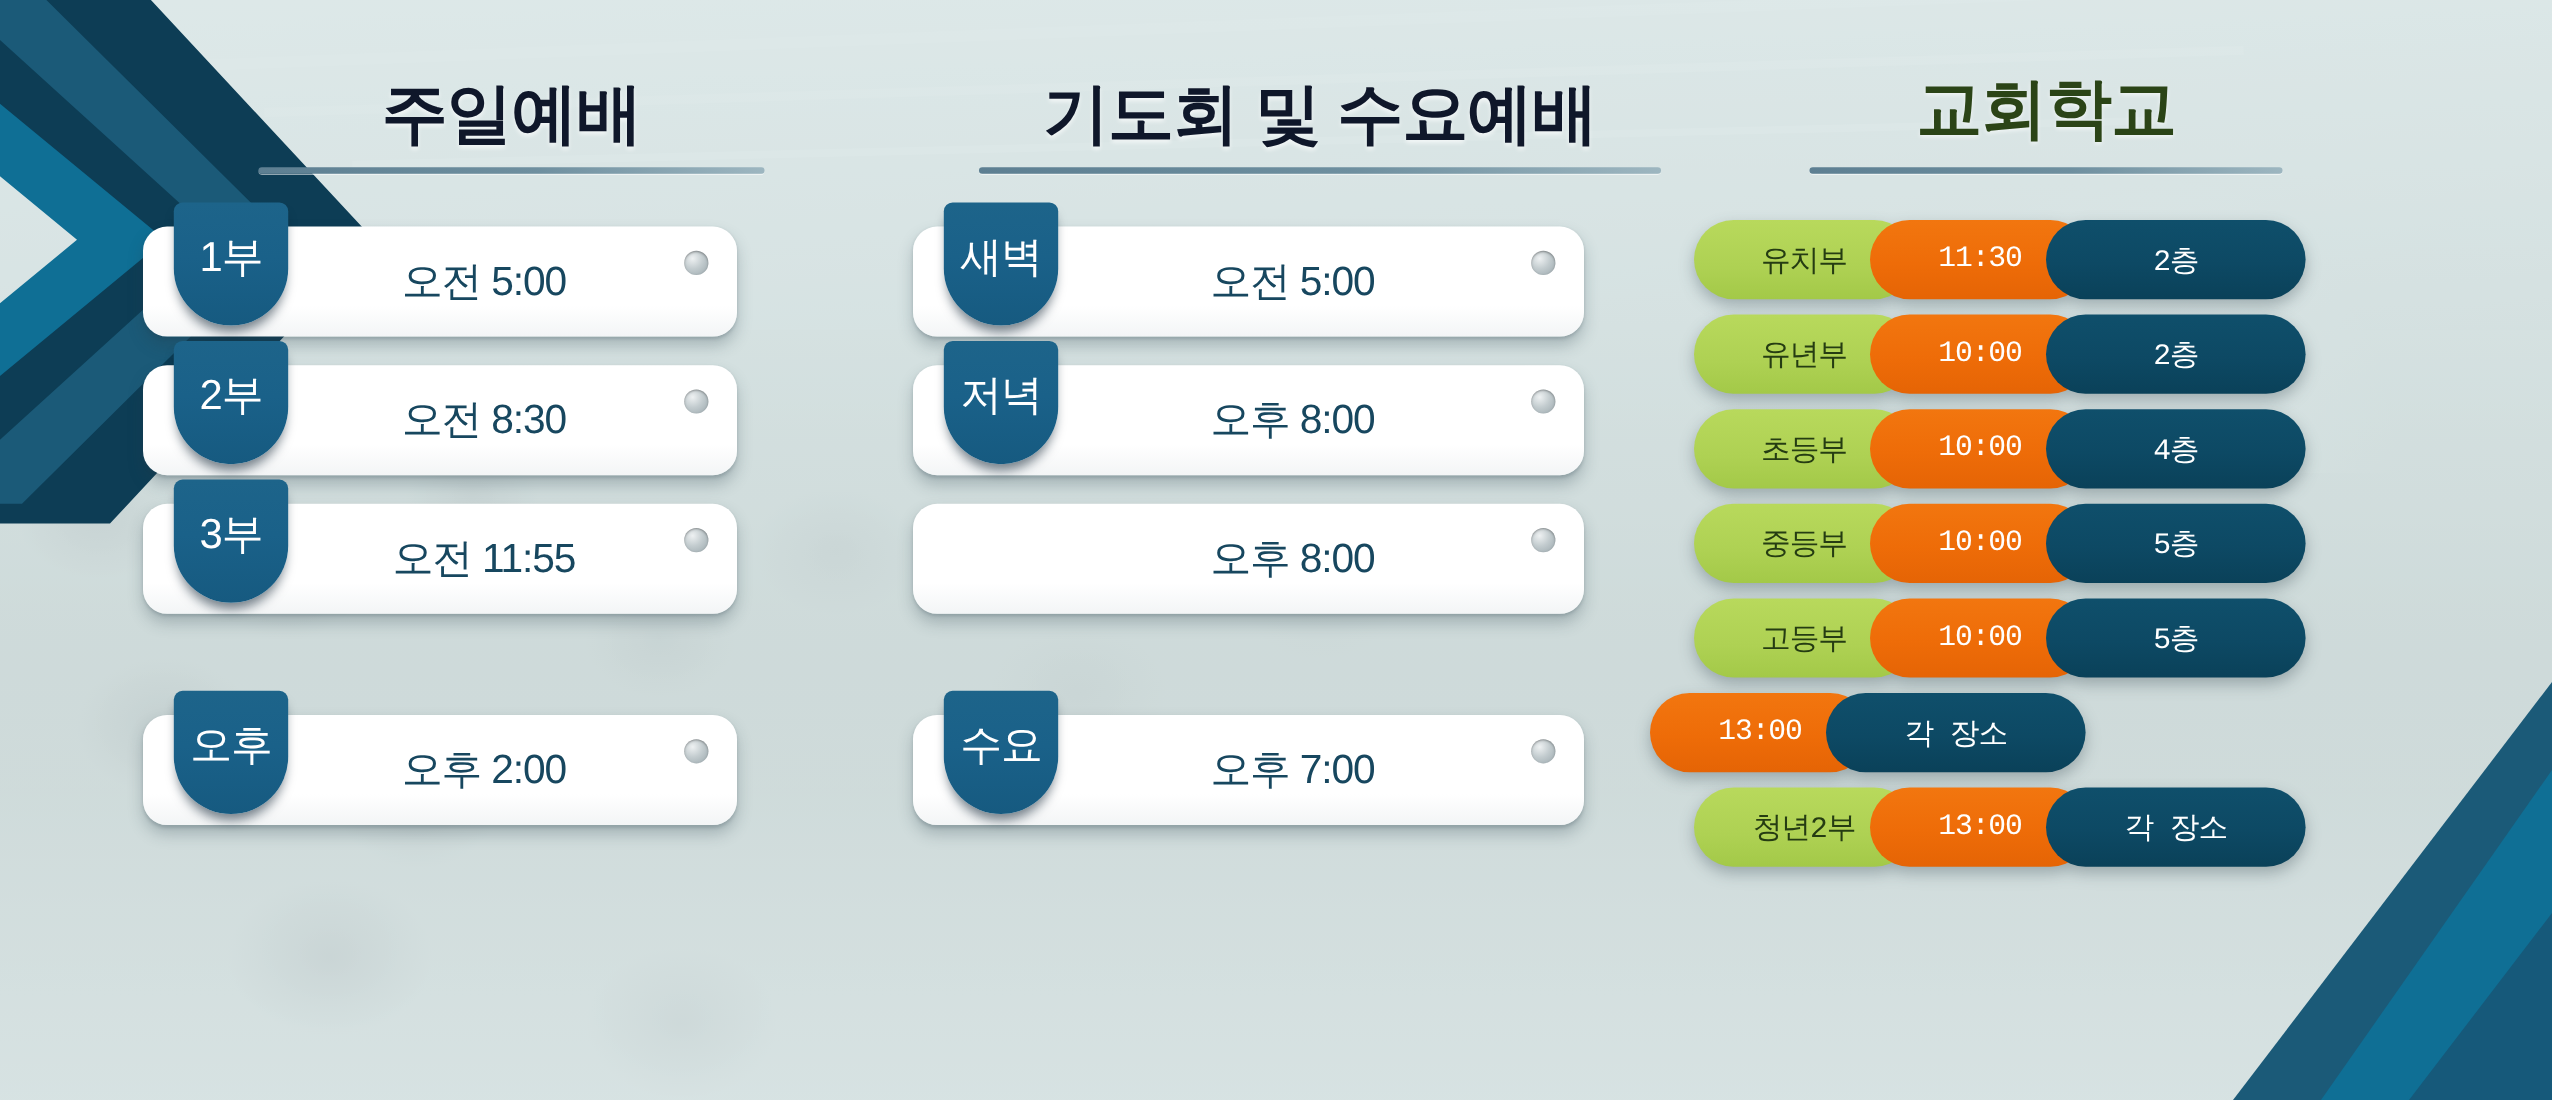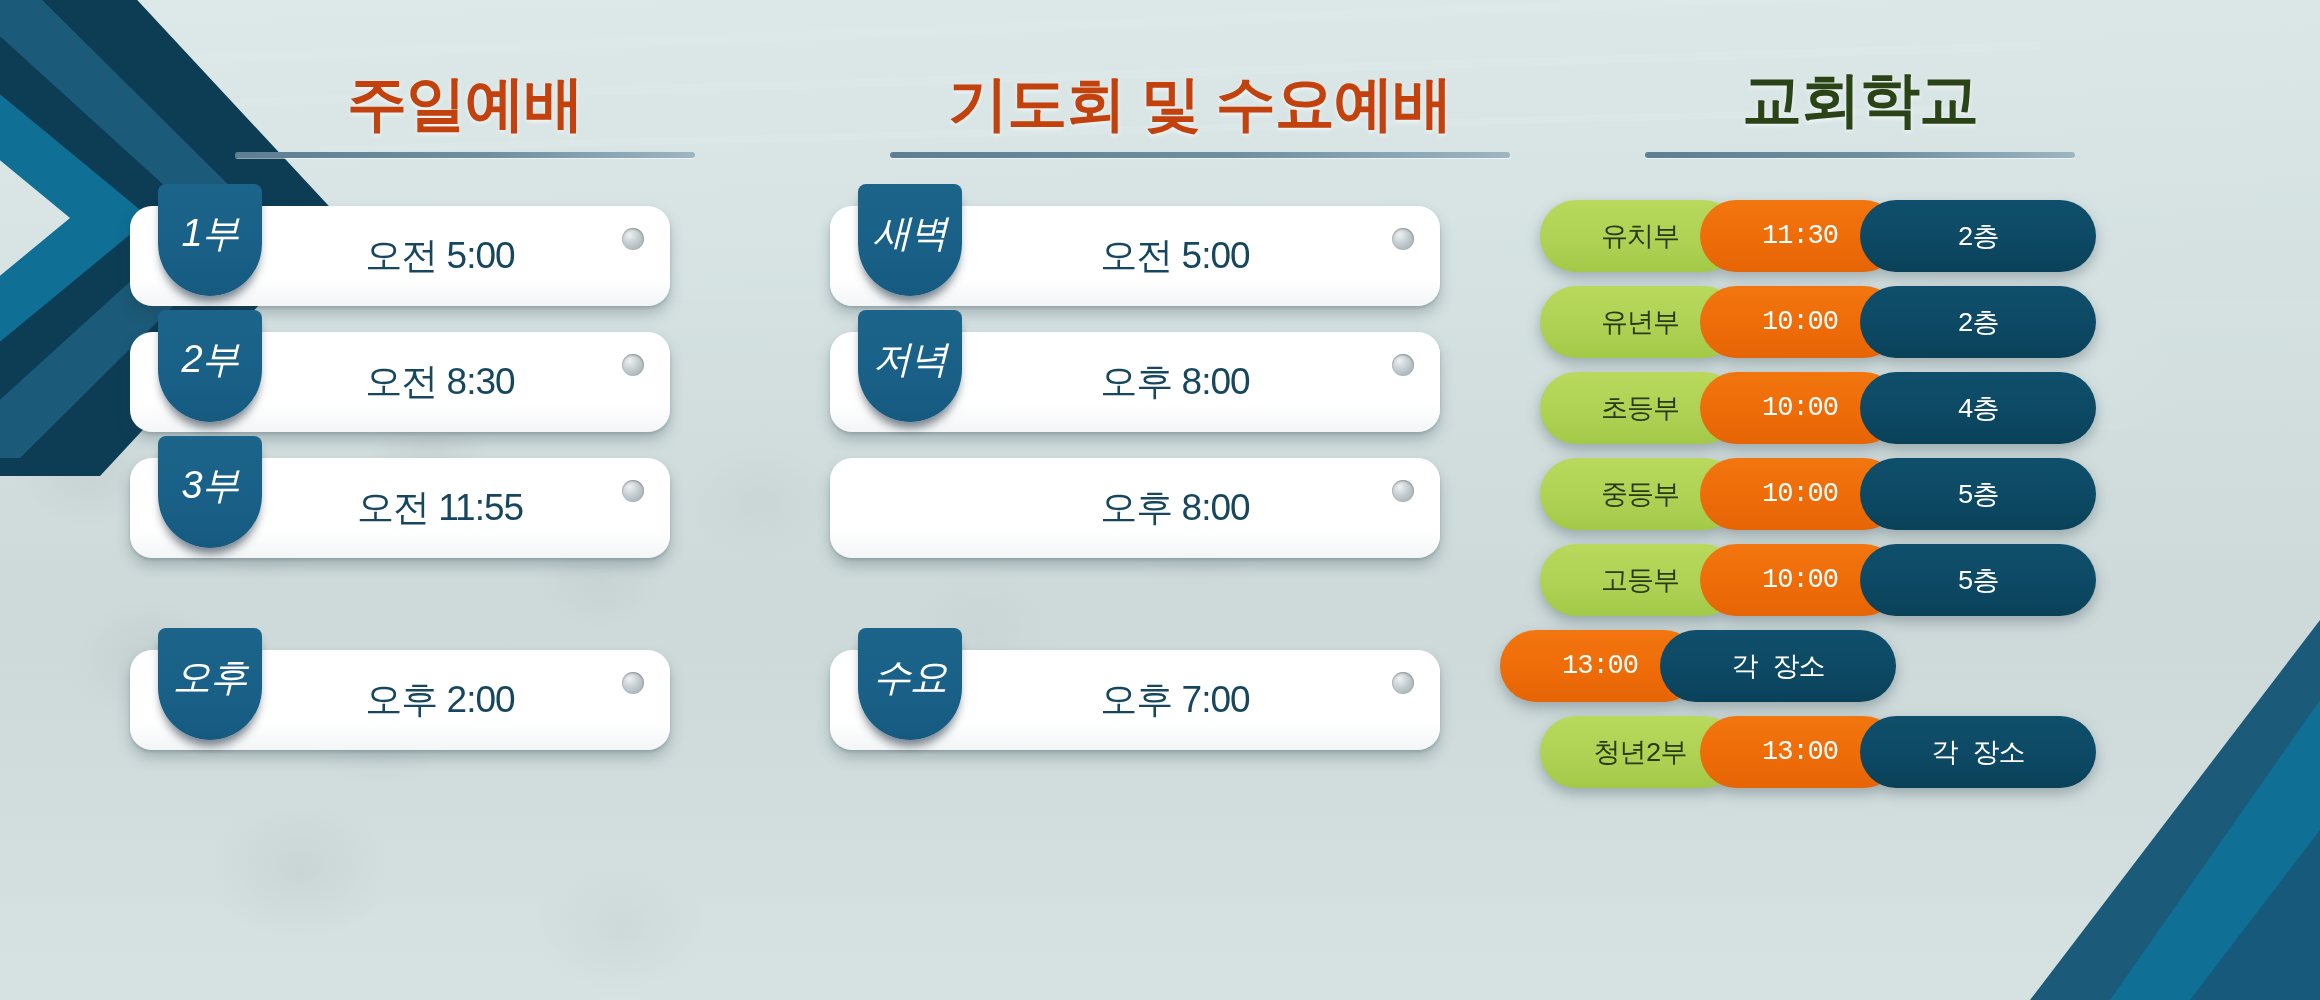--- a/index.html
+++ b/index.html
@@ -49,41 +49,41 @@
   
   .corner-wrap{position:absolute;right:0;bottom:0;width:440px;height:420px;}
 
   
   .col{position:absolute;top:0;}
   .col-title{
     text-align:center;font-weight:bold;letter-spacing:-1px;
     font-size:60px;line-height:64px;
     text-shadow:0 2px 4px rgba(255,255,255,.65);
   }
-  .col-title.blue{color:#c2410c;}
+  .col-title.blue{color:#0f172a;}
   .col-title.green{color:#2b4417;}
   .title-rule{height:6px;border-radius:3px;margin:16px auto 0;
     background:linear-gradient(90deg,#5d7f92 0%,#6e8f9f 55%,#9db6c0 100%);
     box-shadow:0 1px 0 rgba(255,255,255,.55);}
 
   
   .card{
     position:relative;height:100px;border-radius:22px;
     background:linear-gradient(180deg,#ffffff 0%,#ffffff 72%,#f3f5f6 100%);
     box-shadow:0 8px 14px rgba(40,60,72,.26), 0 2px 3px rgba(40,60,72,.18);
     margin-bottom:26px;
   }
   .badge{
     position:absolute;left:28px;top:-22px;width:104px;height:112px;
     background:linear-gradient(180deg,#1d648a 0%,#1a6189 45%,#165a80 100%);
     border-radius:8px 8px 52px 52px;
     box-shadow:0 9px 10px -3px rgba(10,30,45,.55);
     display:flex;align-items:center;justify-content:center;
     color:#ffffff;font-size:38px;font-weight:normal;letter-spacing:-1px;
-    padding-bottom:14px;box-sizing:border-box;font-style:italic;
+    padding-bottom:14px;box-sizing:border-box;
   }
   .card-time{
     position:absolute;left:140px;right:60px;top:0;bottom:0;
     display:flex;align-items:center;justify-content:center;
     color:#17475f;font-size:37px;letter-spacing:-1px;
   }
   .rivet{position:absolute;right:26px;top:22px;width:22px;height:22px;border-radius:50%;
     background:radial-gradient(circle at 35% 32%, #eef1f2 0%, #c3cccf 45%, #9aa7ac 100%);
     box-shadow:inset 0 1px 2px rgba(0,0,0,.35);}
 

